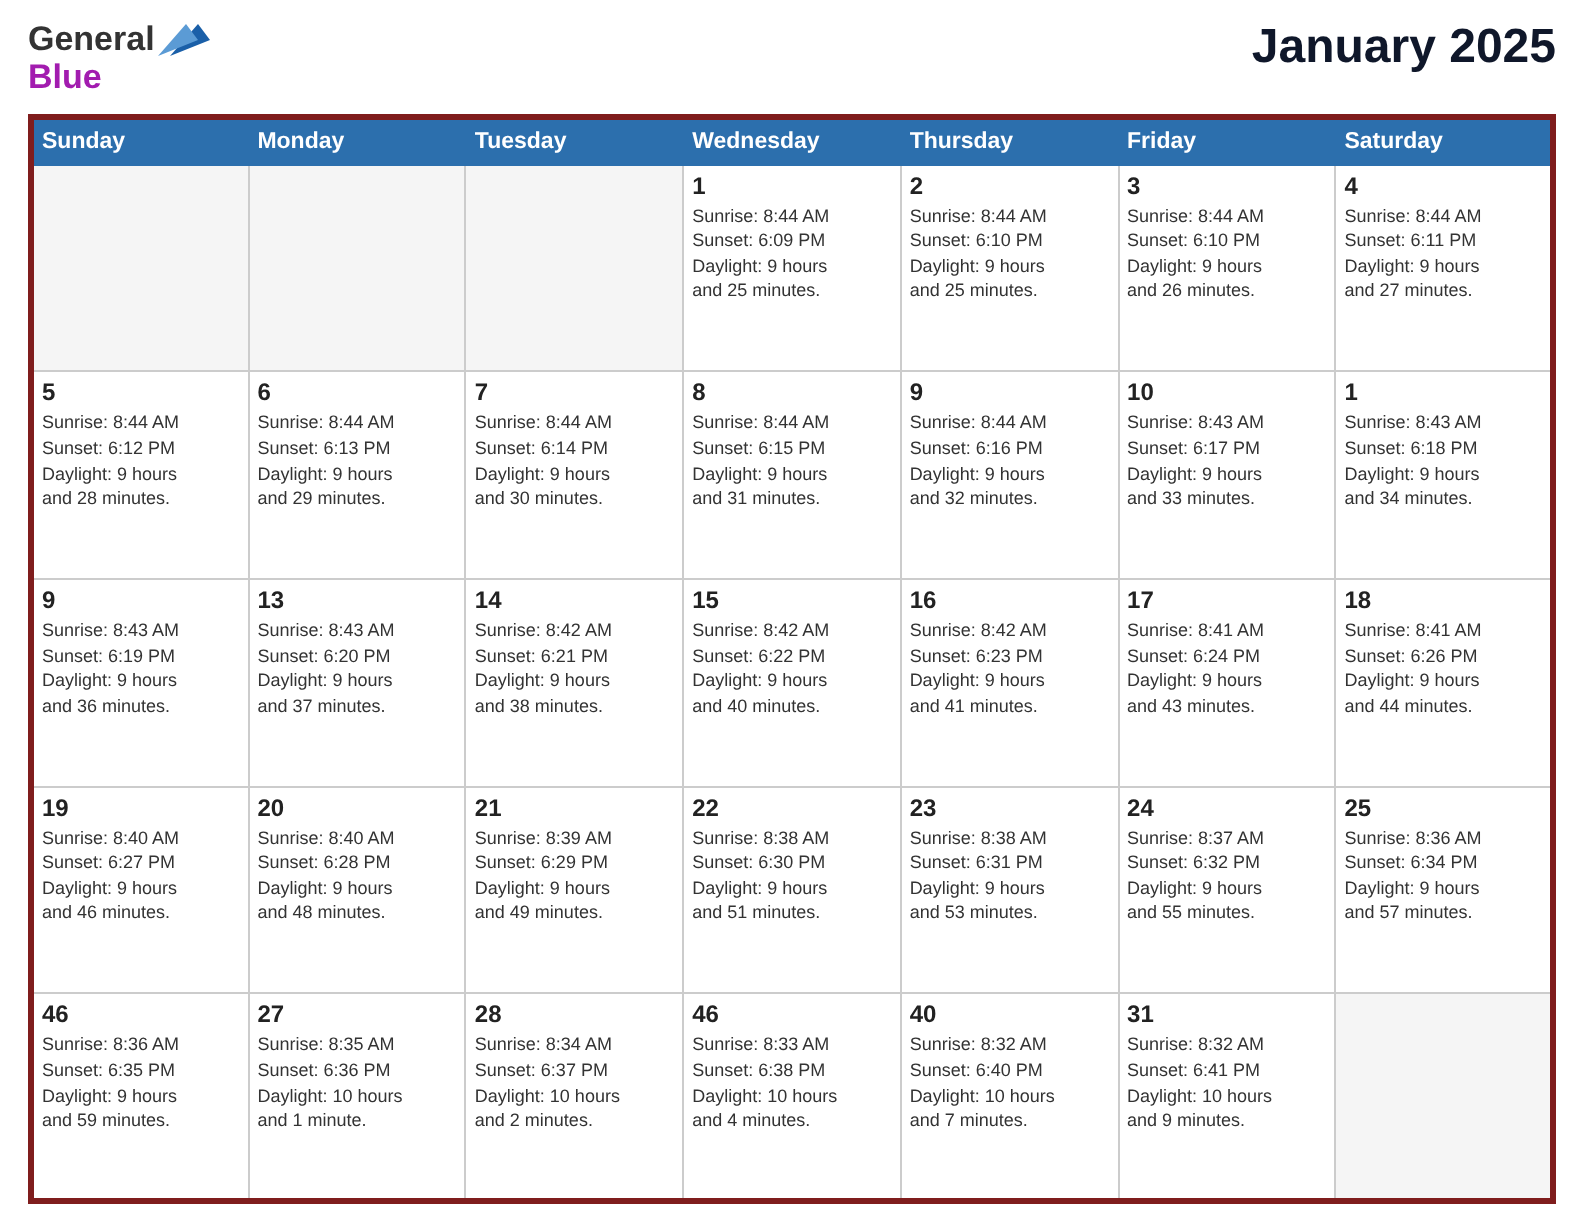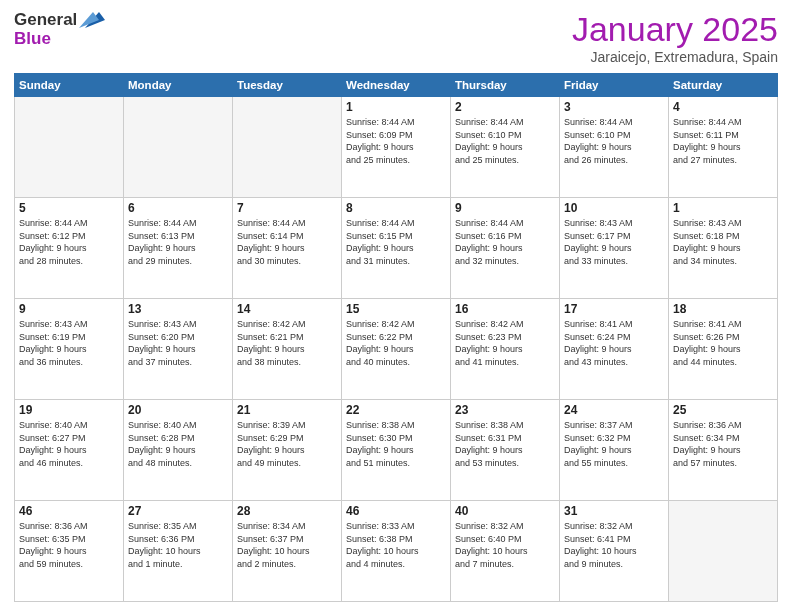--- a/index.html
+++ b/index.html
@@ -27,31 +27,31 @@
       display: flex;
       align-items: center;
       gap: 0px;
     }
     .logo-general { color: #333; }
     .logo-blue { color: #1a5fa8; }
     .title-block {
       text-align: right;
     }
     .cal-title {
-      font-size: 34px;
-      color: #a21caf;
-      font-weight: normal;
+      font-size: 24px;
+      color: #0f172a;
+      font-weight: bold;
     }
     .cal-subtitle {
       font-size: 14px;
       color: #555;
     }
     .calendar {
       flex: 1;
-      border: 1px solid #7f1d1d;
+      border: 3px solid #7f1d1d;
       border-collapse: collapse;
       width: 100%;
       table-layout: fixed;
     }
     .calendar th {
       background: #2c6fad;
       color: #fff;
       font-size: 11.5px;
       font-weight: bold;
       padding: 5px 4px;
@@ -97,21 +97,20 @@
           <svg width="26" height="20" viewBox="0 0 26 20">
             <polygon points="6,18 20,2 26,10" fill="#1a5fa8"></polygon>
             <polygon points="0,18 14,2 20,10" fill="#5b9bd5"></polygon>
           </svg>
         </span>
         <span class="logo-blue" style="font-size:17px;font-weight:bold;color:#a21caf;">Blue</span>
       </div>
     </div>
     <div class="title-block">
       <div class="cal-title">January 2025</div>
-      <div class="cal-subtitle">Jaraicejo, Extremadura, Spain</div>
     </div>
   </div>
 
   <table class="calendar">
     <thead>
       <tr>
         <th>Sunday</th>
         <th>Monday</th>
         <th>Tuesday</th>
         <th>Wednesday</th>

